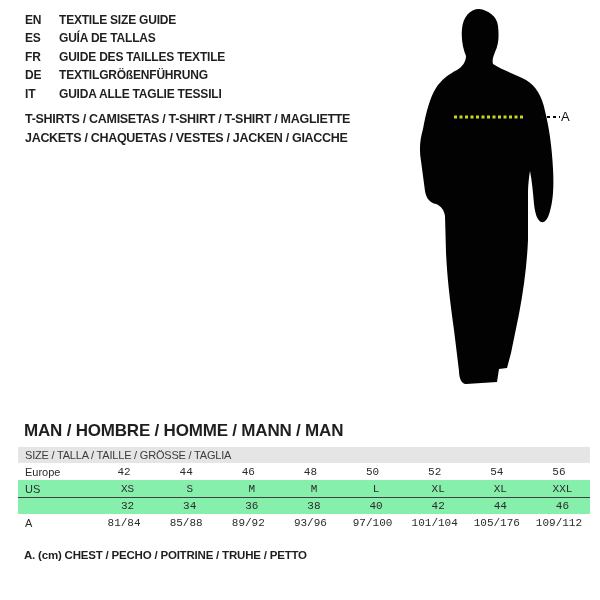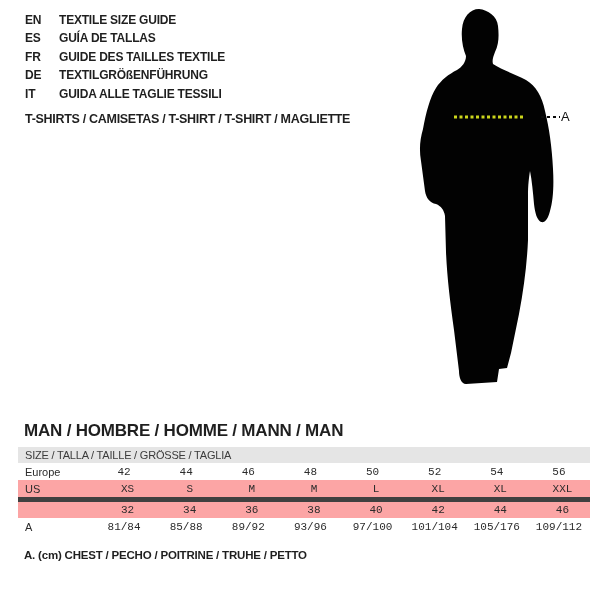--- a/index.html
+++ b/index.html
@@ -21,22 +21,22 @@
   .measure-a{left:561px;top:109px;font-size:13px;color:#111;}
 
   
   .section-title{left:24px;top:421px;font-weight:bold;font-size:17px;letter-spacing:-0.2px;}
 
   
   .size-table{left:18px;top:447px;width:572px;font-size:11px;}
   .t-header{height:16px;line-height:16px;background:#e5e5e5;color:#3b3b3b;
             padding-left:7px;letter-spacing:-0.2px;}
   .t-row{display:flex;align-items:center;height:17px;color:#2b2b2b;}
-  .t-row.shade{background:#fca5a5;gap:7px;}
-  .t-row.gap{height:16px;border-top:5px solid #404040;}
+  .t-row.shade{background:#86efac;gap:7px;}
+  .t-row.gap{height:16px;border-top:1px solid #404040;}
   .t-label{width:68px;padding-left:7px;}
   .t-cell{flex:1;text-align:center;font-family:Liberation Mono, monospace;}
 
   
   .footnote{left:24px;top:549px;font-weight:bold;font-size:11.5px;letter-spacing:-0.2px;}
 </style>
 </head>
 <body>
 
 <div class="abs languages">
@@ -52,20 +52,21 @@
   <div class="lang-row">
     <span class="lang-code">DE</span><span>TEXTILGRÖßENFÜHRUNG</span>
   </div>
   <div class="lang-row">
     <span class="lang-code">IT</span><span>GUIDA ALLE TAGLIE TESSILI</span>
   </div>
 </div>
 
 <div class="abs categories">
   <div class="cat-line">T-SHIRTS / CAMISETAS / T-SHIRT / T-SHIRT / MAGLIETTE</div>
+  <div class="cat-line">JACKETS / CHAQUETAS / VESTES / JACKEN / GIACCHE</div>
 </div>
 
 <svg class="abs figure" viewBox="0 0 600 600" xmlns="http://www.w3.org/2000/svg">
   <path fill="#020202" d="
     M 479 9
     C 488 10 497 16 498 26
     C 499 35 499 44 495 52
     C 493 57 492 61 493 64
     C 502 70 515 74 526 80
     C 536 86 542 96 545 111

